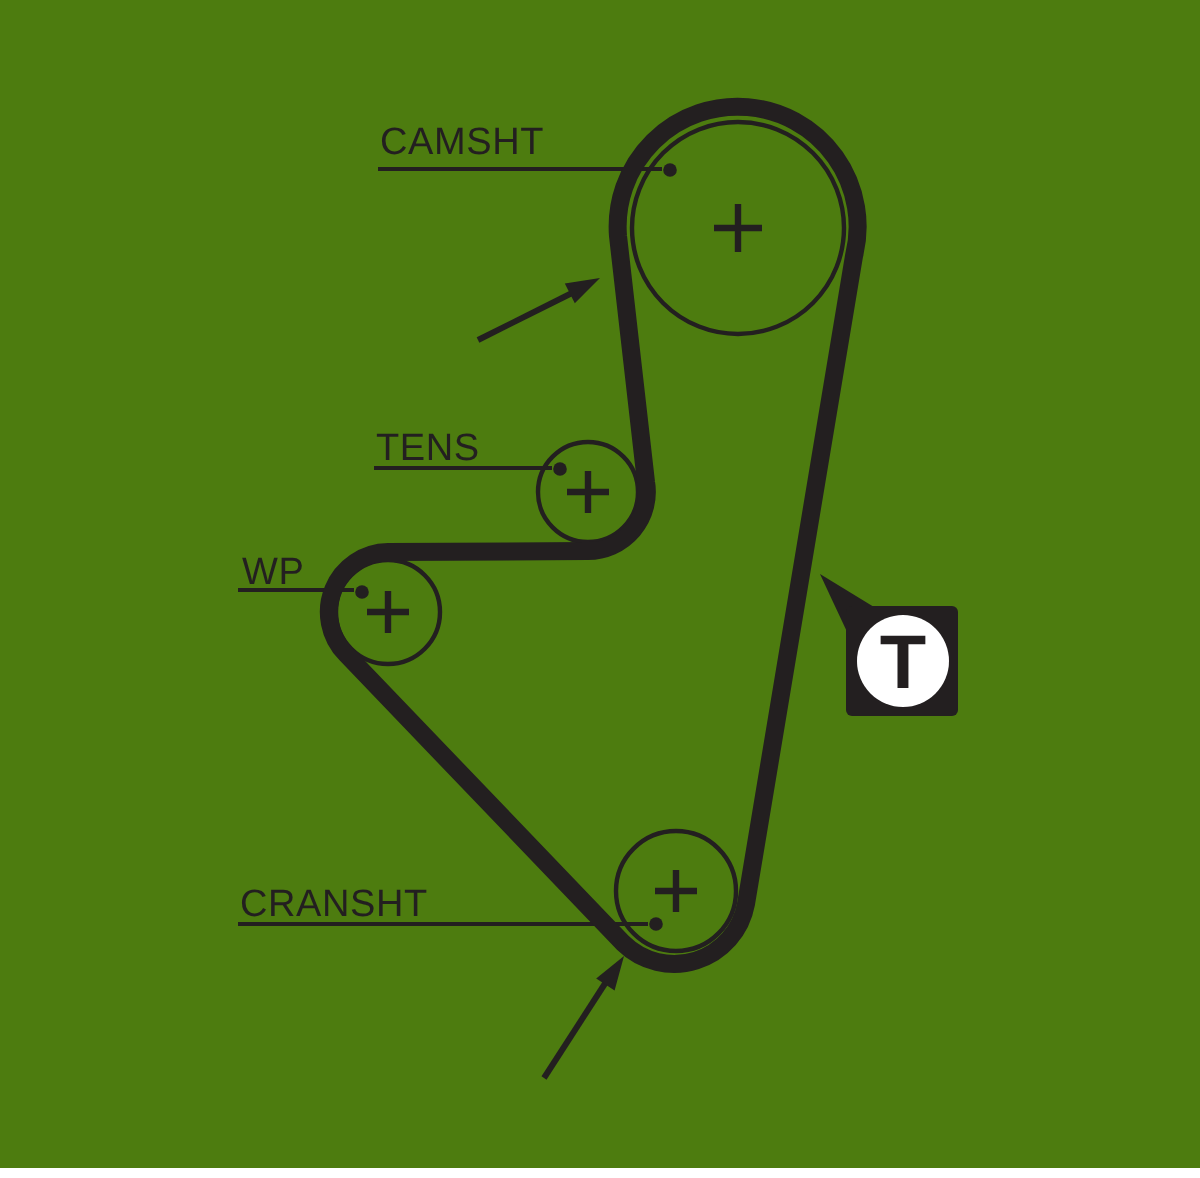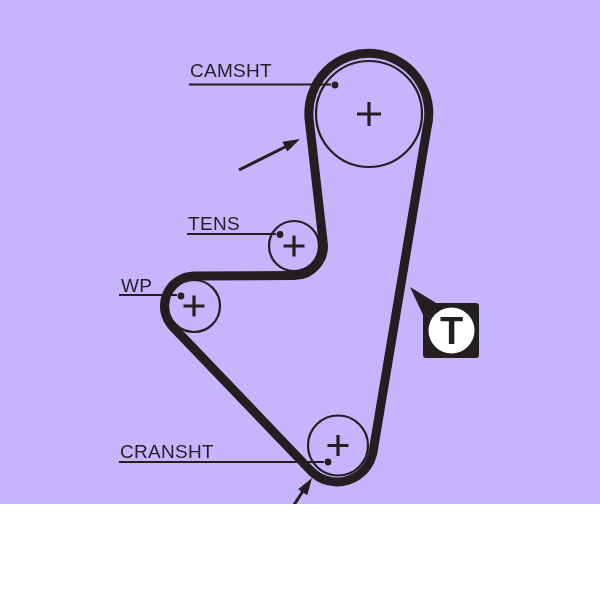--- a/index.html
+++ b/index.html
@@ -3,22 +3,22 @@
 <meta charset="utf-8">
 <style>
   html, body {
     margin: 0;
     padding: 0;
     background: #ffffff;
   }
   .stage {
     position: relative;
     width: 600px;
-    height: 504px;
-    background: #c4b5fd;
+    height: 584px;
+    background: #4d7c0f;
     overflow: hidden;
   }
   svg { display: block; }
 
   text.label {
     font-family: "Liberation Sans", sans-serif;
     font-size: 19px;
     fill: #231f20;
     letter-spacing: 0.3px;
   }

